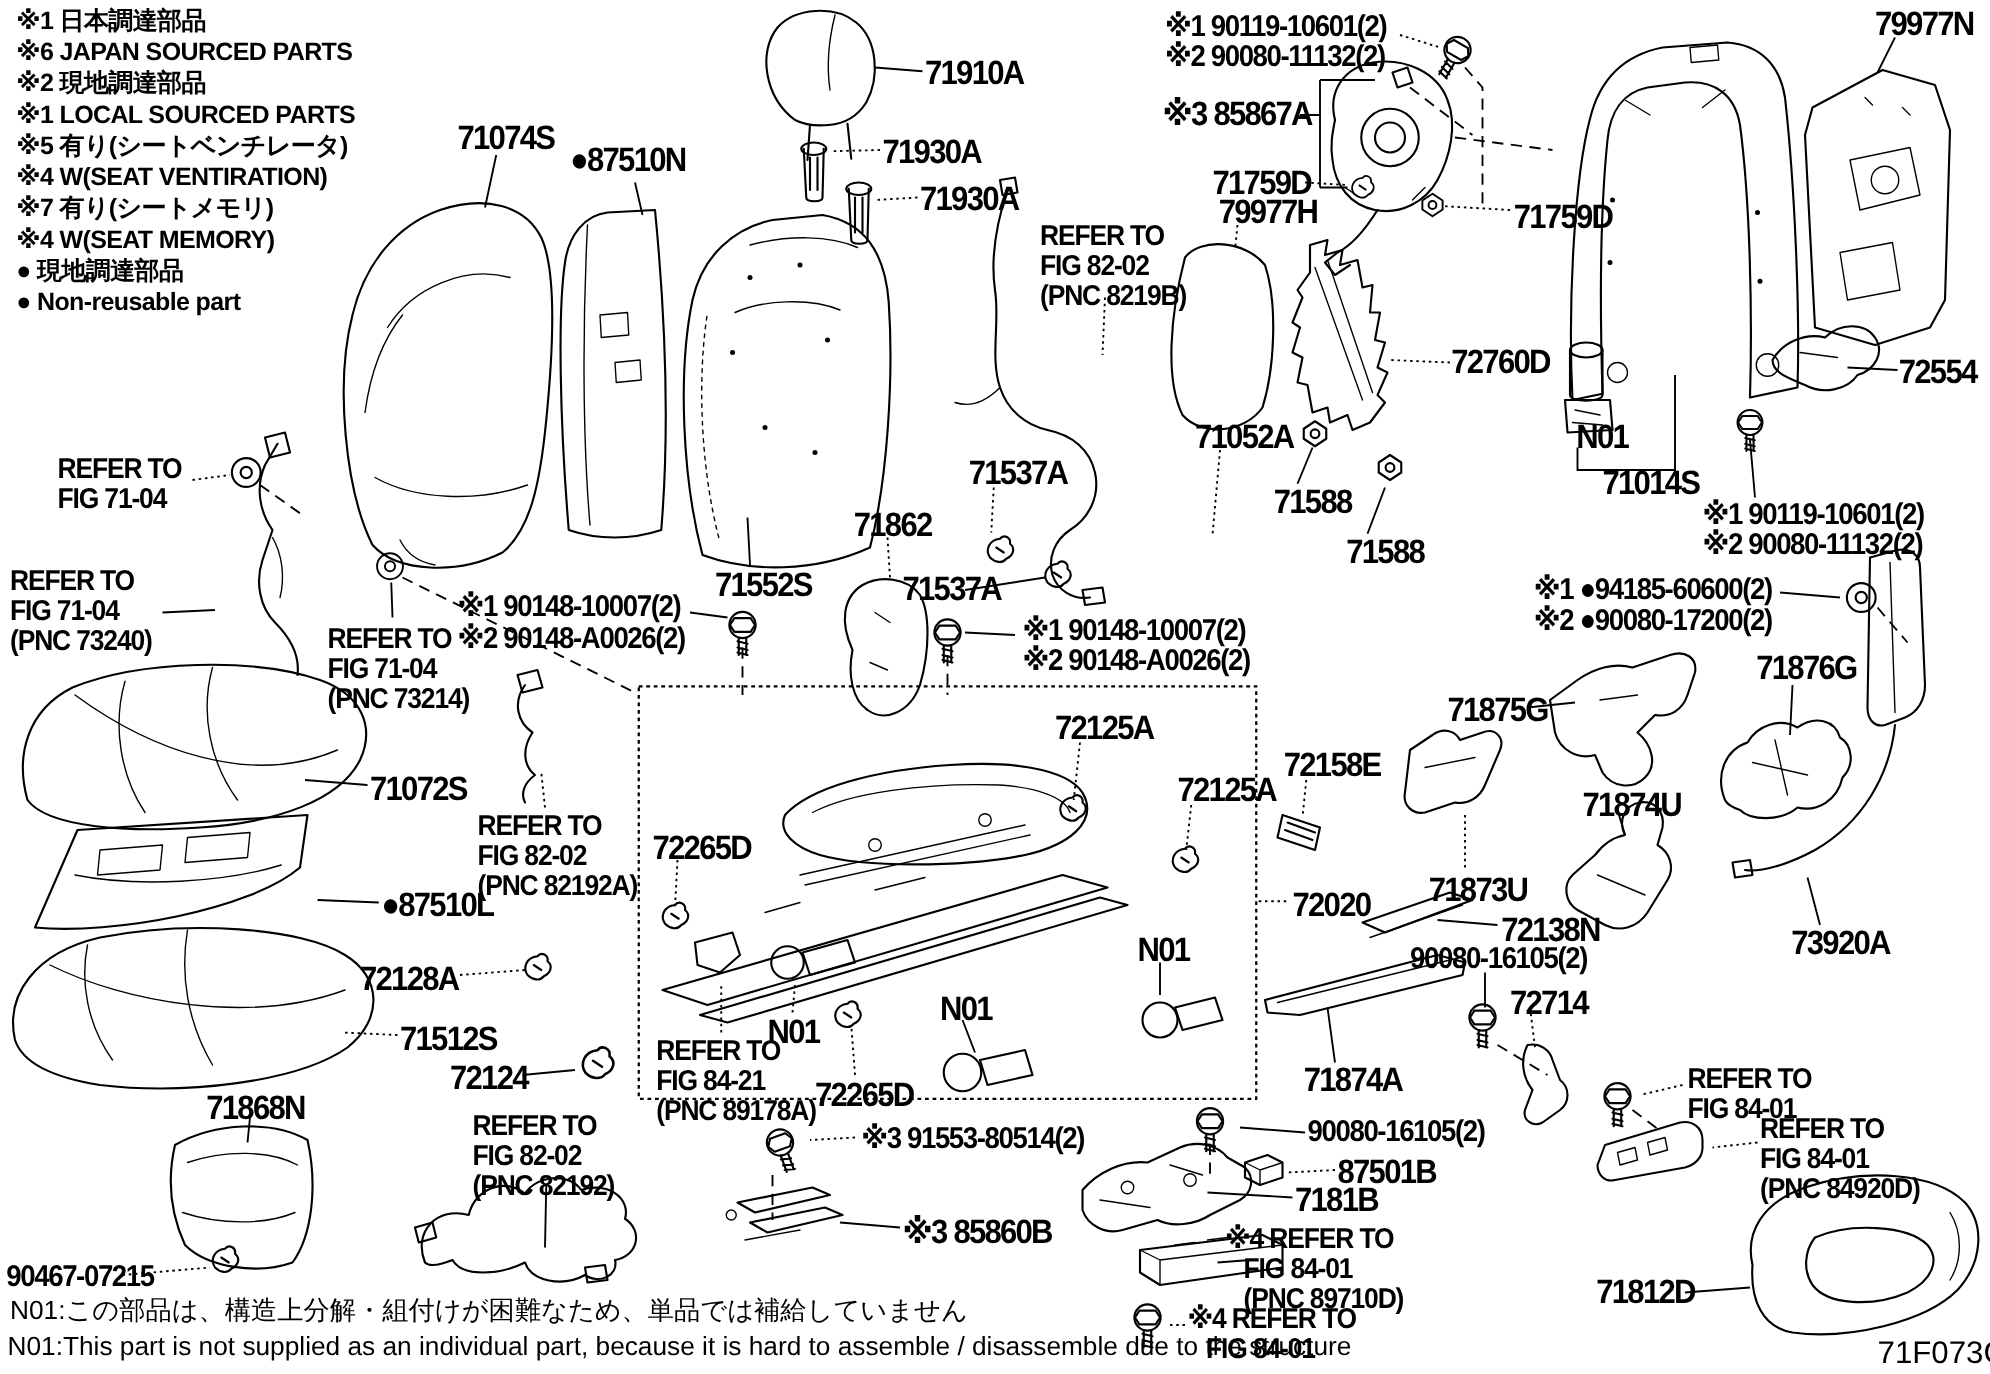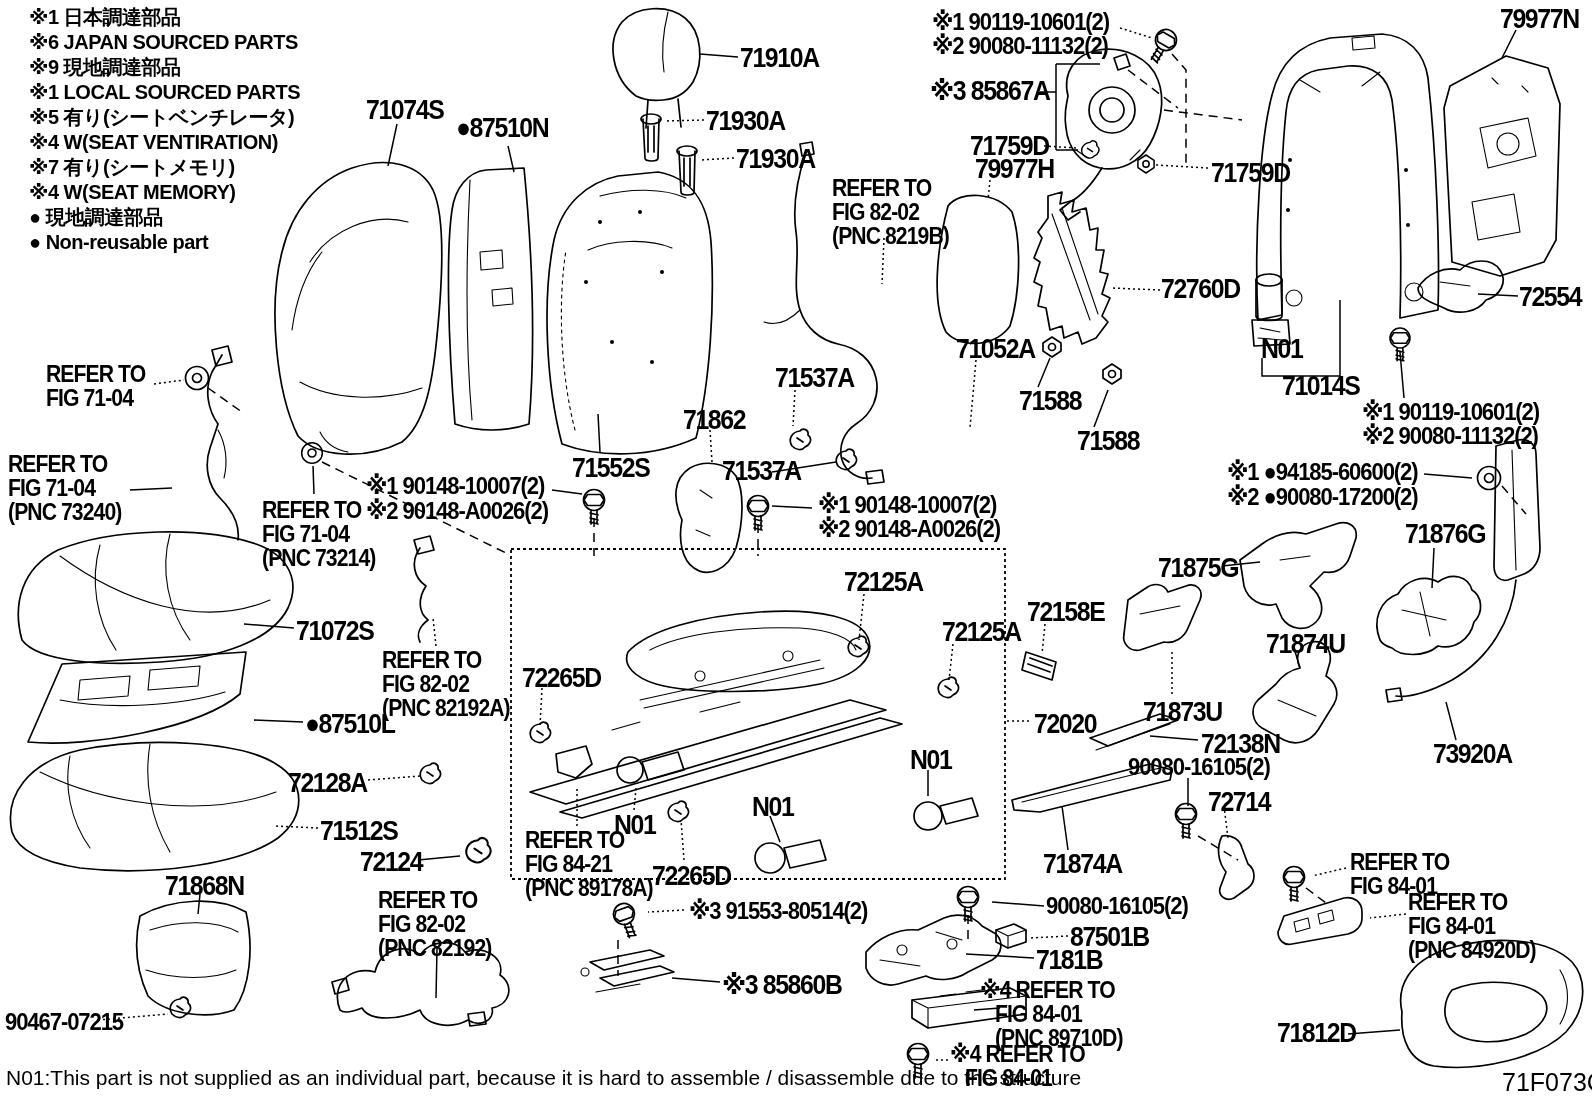--- a/index.html
+++ b/index.html
@@ -15,21 +15,21 @@
   .lbl{
     position:absolute; white-space:pre; font-weight:bold; color:var(--ink);
     transform:scaleX(.92); transform-origin:0 0; line-height:1.04;
   }
   .pn{ font-size:27px; letter-spacing:-1.5px; }
   .pn-s{ font-size:24px; letter-spacing:-1.2px; }
   .ref{ font-size:23px; letter-spacing:-1px; line-height:1.05; }
   .code{ position:absolute; font-size:25px; font-weight:normal; letter-spacing:0; }
   .note{ position:absolute; font-size:21px; font-weight:normal; white-space:pre; }
   #legend{ position:absolute; left:13px; top:5px; }
-  .legend-line{ font-size:20px; font-weight:bold; line-height:25px; white-space:pre; letter-spacing:-0.5px;margin-left:16px; }
+  .legend-line{ font-size:20px; font-weight:bold; line-height:25px; white-space:pre; letter-spacing:-0.5px; }
   
   .part{ stroke:var(--ink); stroke-width:1.7; fill:none; stroke-linejoin:round; stroke-linecap:round; }
   .thin{ stroke-width:1.1; }
   .ln{ stroke:var(--ink); stroke-width:1.5; fill:none; }
   .dot{ stroke-dasharray:2 3; }
   .dash{ stroke-dasharray:9 6; }
   .dashbox{ stroke:var(--ink); stroke-width:1.8; fill:none; stroke-dasharray:3 3; }
   .fillb{ fill:var(--ink); stroke:none; }
 </style>
 </head>
@@ -380,29 +380,30 @@
     <line x1="758" y1="524" x2="758" y2="556"></line>
     <line x1="968" y1="915" x2="968" y2="944"></line>
     <line x1="618" y1="940" x2="618" y2="976"></line>
   </g>
 </svg>
 
 <div id="labels-layer">
   <div id="legend">
         <div class="legend-line">※1 日本調達部品</div>
         <div class="legend-line">※6 JAPAN SOURCED PARTS</div>
-        <div class="legend-line">※9 現地調達部品</div>
+        <div class="legend-line">※2 現地調達部品</div>
         <div class="legend-line">※1 LOCAL SOURCED PARTS</div>
         <div class="legend-line">※5 有り(シートベンチレータ)</div>
         <div class="legend-line">※4 W(SEAT VENTIRATION)</div>
         <div class="legend-line">※7 有り(シートメモリ)</div>
         <div class="legend-line">※4 W(SEAT MEMORY)</div>
         <div class="legend-line">● 現地調達部品</div>
         <div class="legend-line">● Non-reusable part</div>
       </div>
+  <div class="note" style="left:8px; top:1034px;">N01:この部品は、構造上分解・組付けが困難なため、単品では補給していません</div>
   <div class="note" style="left:6px; top:1066px;">N01:This part is not supplied as an individual part, because it is hard to assemble / disassemble due to the structure</div>
   <div class="code" style="left:1502px; top:1068px;">71F073C</div>
 <div class="lbl pn" style="left: 366px; top: 96px;">71074S</div>
       <div class="lbl pn" style="left: 456px; top: 114px;">●87510N</div>
       <div class="lbl pn" style="left: 740px; top: 44px;">71910A</div>
       <div class="lbl pn" style="left: 706px; top: 107px;">71930A</div>
       <div class="lbl pn" style="left: 736px; top: 145px;">71930A</div>
       <div class="lbl pn-s" style="left: 932px; top: 10px;">※1 90119-10601(2)</div>
       <div class="lbl pn-s" style="left: 932px; top: 34px;">※2 90080-11132(2)</div>
       <div class="lbl pn" style="left: 930px; top: 77px;">※3 85867A</div>

